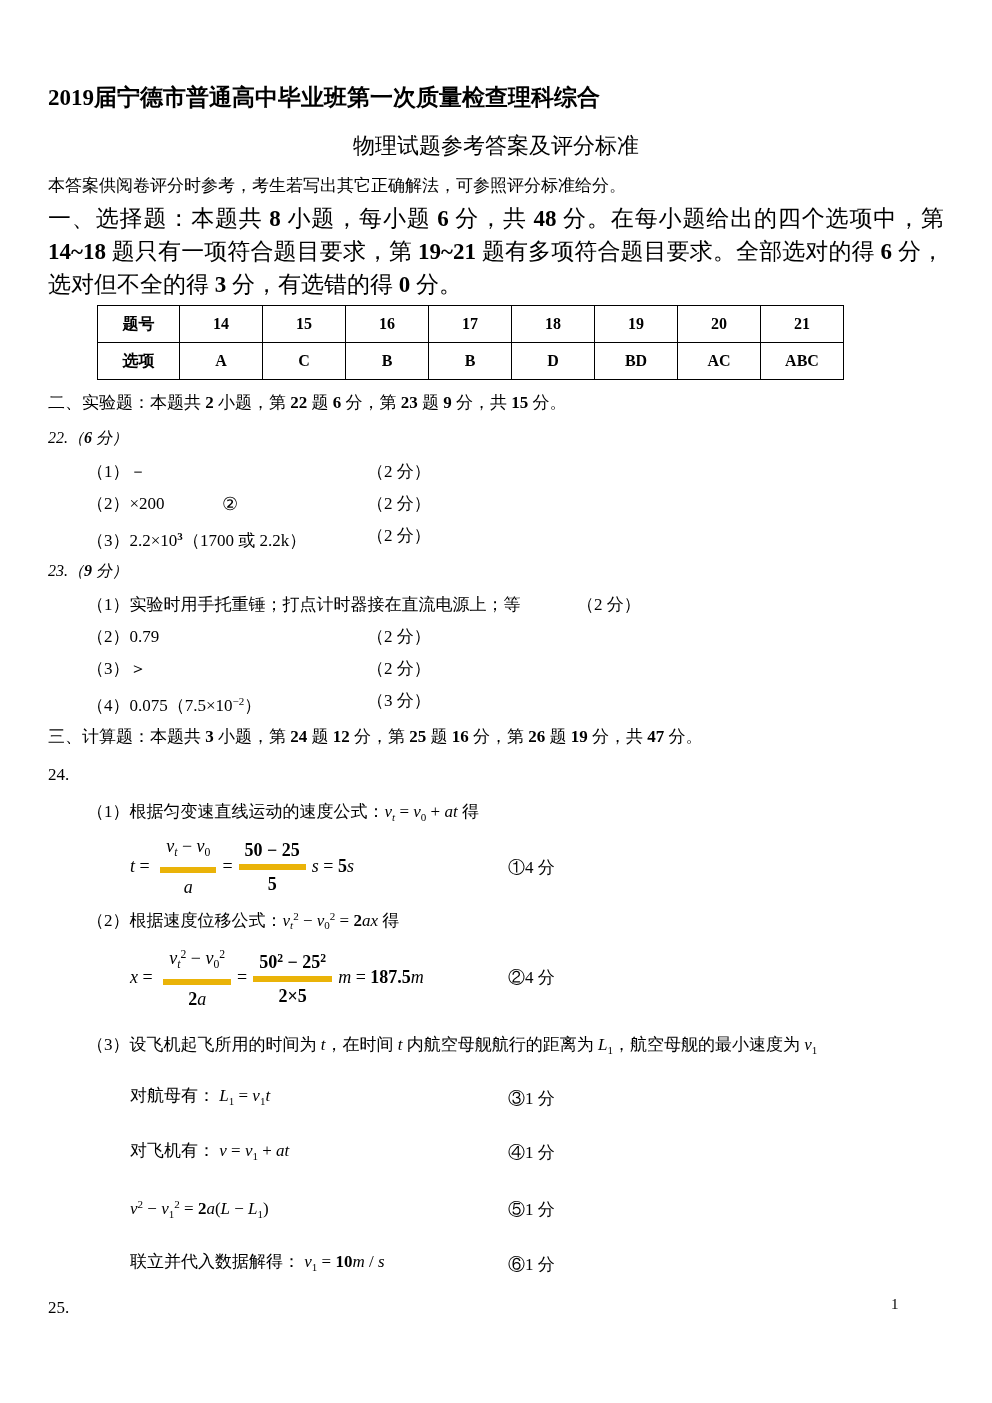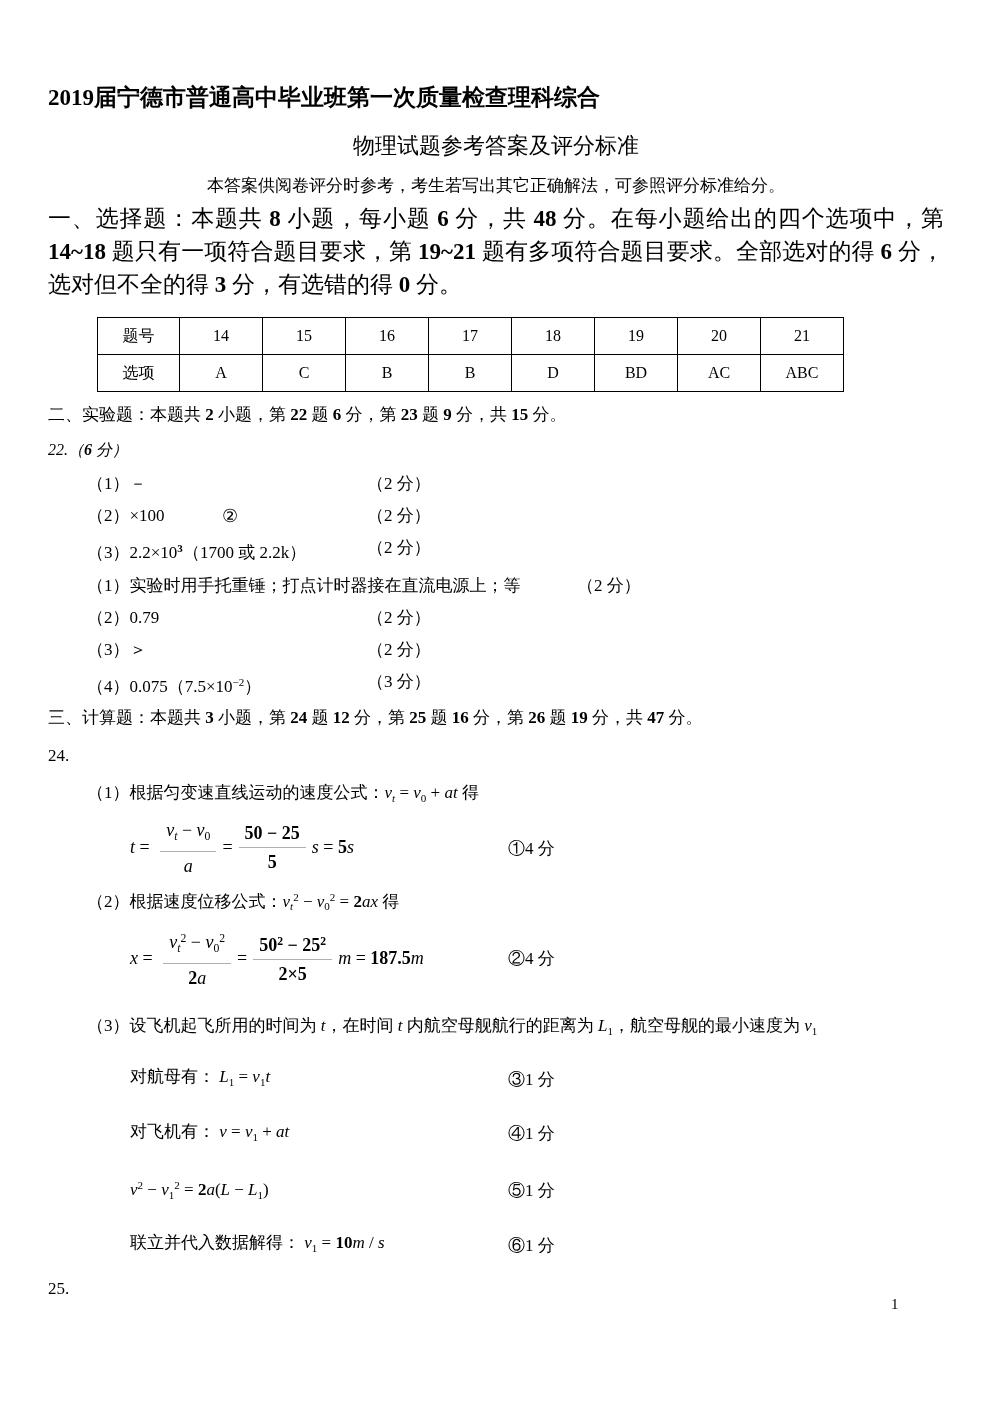--- a/index.html
+++ b/index.html
@@ -9,43 +9,43 @@
     font-family:"Liberation Serif","DejaVu Serif",serif;
     padding:84px 48px 0 48px;overflow:hidden;
   }
   .b{font-weight:bold}
   .i{font-style:italic}
   .sb{font-size:0.65em;vertical-align:-0.35em}
   .sp{font-size:0.65em;vertical-align:0.5em}
 
   .doc-title{font-size:23px;font-weight:bold;text-align:left;line-height:28px;}
   .doc-subtitle{font-size:22px;font-weight:normal;text-align:center;line-height:28px;margin-top:20px;}
-  .note{font-size:17px;line-height:24px;margin-top:14px;text-align:center;}
+  .note{font-size:17px;line-height:24px;margin-top:14px;}
   .sect{font-size:23px;line-height:33px;margin-top:4px;text-align:justify;}
   .sect-line{font-size:17px;line-height:24px;margin-top:11px;}
 
-  table.ans{border-collapse:collapse;margin-top:16px;margin-left:49px;table-layout:fixed;}
+  table.ans{border-collapse:collapse;margin-top:4px;margin-left:49px;table-layout:fixed;font-weight:bold;}
   table.ans td{
     border:1px solid #000;height:36px;text-align:center;vertical-align:middle;
     font-size:16px;padding:0;
   }
   .qhead{font-size:16px;line-height:24px;margin-top:11px;font-style:italic;}
   .ans-row{position:relative;font-size:17px;line-height:32px;height:32px;margin-left:39px;}
   .score-a{position:absolute;left:280px;top:0;}
   .score-far{position:absolute;left:490px;top:0;}
   .extra2{position:absolute;left:135px;top:0;font-size:18px;}
 
   .part-label{position:relative;font-size:17px;line-height:26px;margin-left:39px;margin-top:12px;}
   .eq-row{
     position:relative;display:flex;align-items:center;
     font-size:18px;margin-left:82px;height:62px;margin-top:6px;
   }
   .eq-line{position:relative;font-size:17px;line-height:26px;margin-left:82px;}
   .frac{display:inline-block;vertical-align:middle;text-align:center;margin:0 6px;line-height:normal;}
-  .frac .num{display:block;border-bottom:1px solid #eab308;padding:0 6px 3px 6px;line-height:22px;}
+  .frac .num{display:block;border-bottom:6px solid #eab308;padding:0 6px 3px 6px;line-height:22px;}
   .frac .den{display:block;padding:3px 6px 0 6px;line-height:22px;}
   .eqpart{white-space:pre;}
   .score-eq{position:absolute;left:378px;top:50%;transform:translateY(-50%);font-size:17px;font-style:normal;}
   .qnum{font-size:17px;line-height:24px;}
   .page-num{position:absolute;left:891px;top:1296px;font-size:15px;}
 </style>
 </head>
 <body>
 
 <div class="page">
@@ -97,30 +97,31 @@
 
   <div class="sect-line"><span>二、实验题：本题共 </span><span class="b">2</span><span> 小题，第 </span><span class="b">22</span><span> 题 </span><span class="b">6</span><span> 分，第 </span><span class="b">23</span><span> 题 </span><span class="b">9</span><span> 分，共 </span><span class="b">15</span><span> 分。</span></div>
 
   <div class="qhead"><span>22.（</span><span class="b">6</span><span> 分）</span></div>
   <div style="margin-top:6px">
     <div class="ans-row">
       <span><span>（1）－</span></span>
       <span class="score-a">（2 分）</span>
     </div>
     <div class="ans-row">
-      <span><span>（2）×100</span></span>
+      <span><span>（2）×200</span></span>
       <span class="extra2">②</span>
       <span class="score-a">（2 分）</span>
     </div>
     <div class="ans-row">
       <span><span>（3）2.2×10</span><span class="b sp">3</span><span>（1700 或 2.2k）</span></span>
       <span class="score-a">（2 分）</span>
     </div>
   </div>
 
+  <div class="qhead" style="margin-top:7px"><span>23.（</span><span class="b">9</span><span> 分）</span></div>
   <div style="margin-top:6px">
     <div class="ans-row">
       <span><span>（1）实验时用手托重锤；打点计时器接在直流电源上；等</span></span>
       <span class="score-far">（2 分）</span>
     </div>
     <div class="ans-row">
       <span><span>（2）0.79</span></span>
       <span class="score-a">（2 分）</span>
     </div>
     <div class="ans-row">

